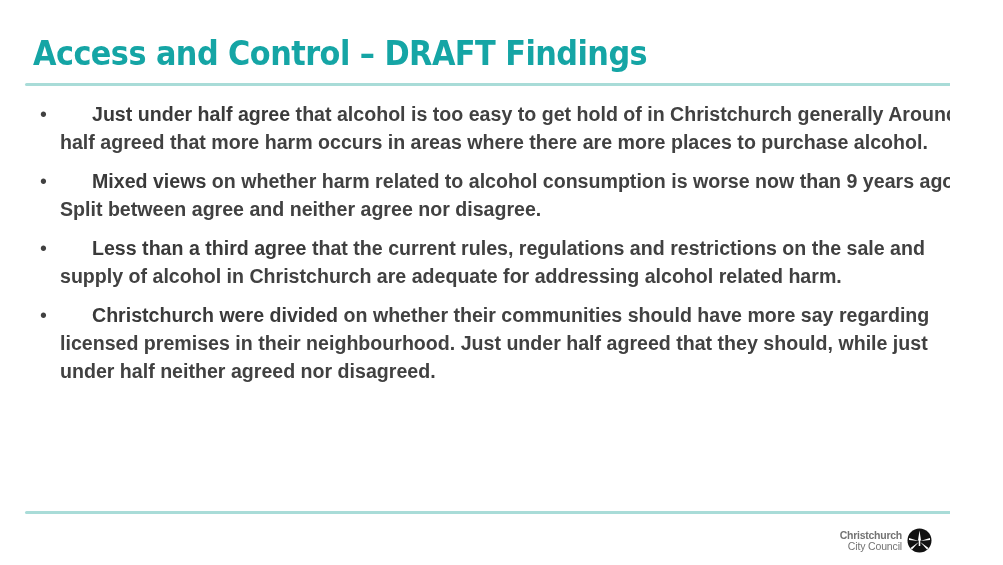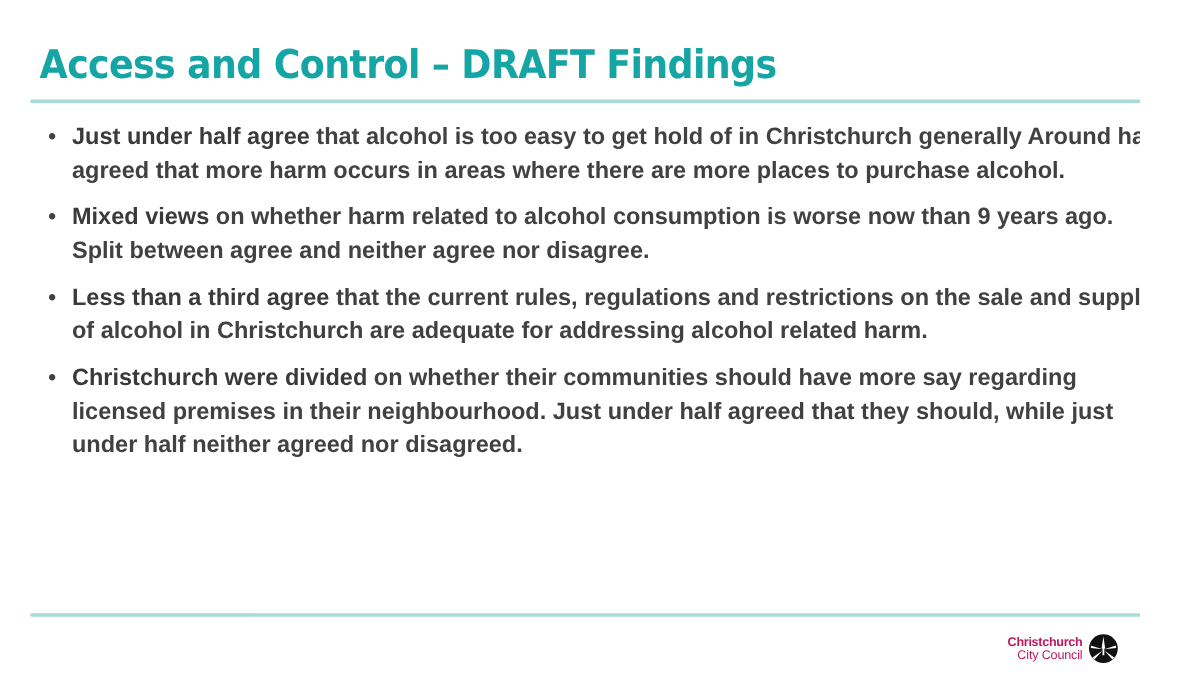--- a/index.html
+++ b/index.html
@@ -67,20 +67,21 @@
     position: absolute;
     left: 7px;
     top: 0;
     font-size: 19.6px;
     line-height: 28px;
     color: #414141;
   }
   .bullet .lead {
     font-weight: bold;
     color: #3a3a3a;
+    margin-left: 32px;
   }
   .bullet .rest {
     font-weight: bold;
   }
 
   
   .footer-date {
     position: absolute;
     left: 0;
     top: 526px;
@@ -95,21 +96,21 @@
   .logo {
     position: absolute;
     right: 18px;
     top: 528px;
     display: flex;
     align-items: center;
     gap: 5px;
   }
   .logo-text {
     text-align: right;
-    color: #be185d;
+    color: #737373;
     line-height: 11px;
   }
   .logo-line1 {
     font-size: 10.5px;
     font-weight: bold;
     letter-spacing: -0.25px;
     display: block;
   }
   .logo-line2 {
     font-size: 10.5px;

